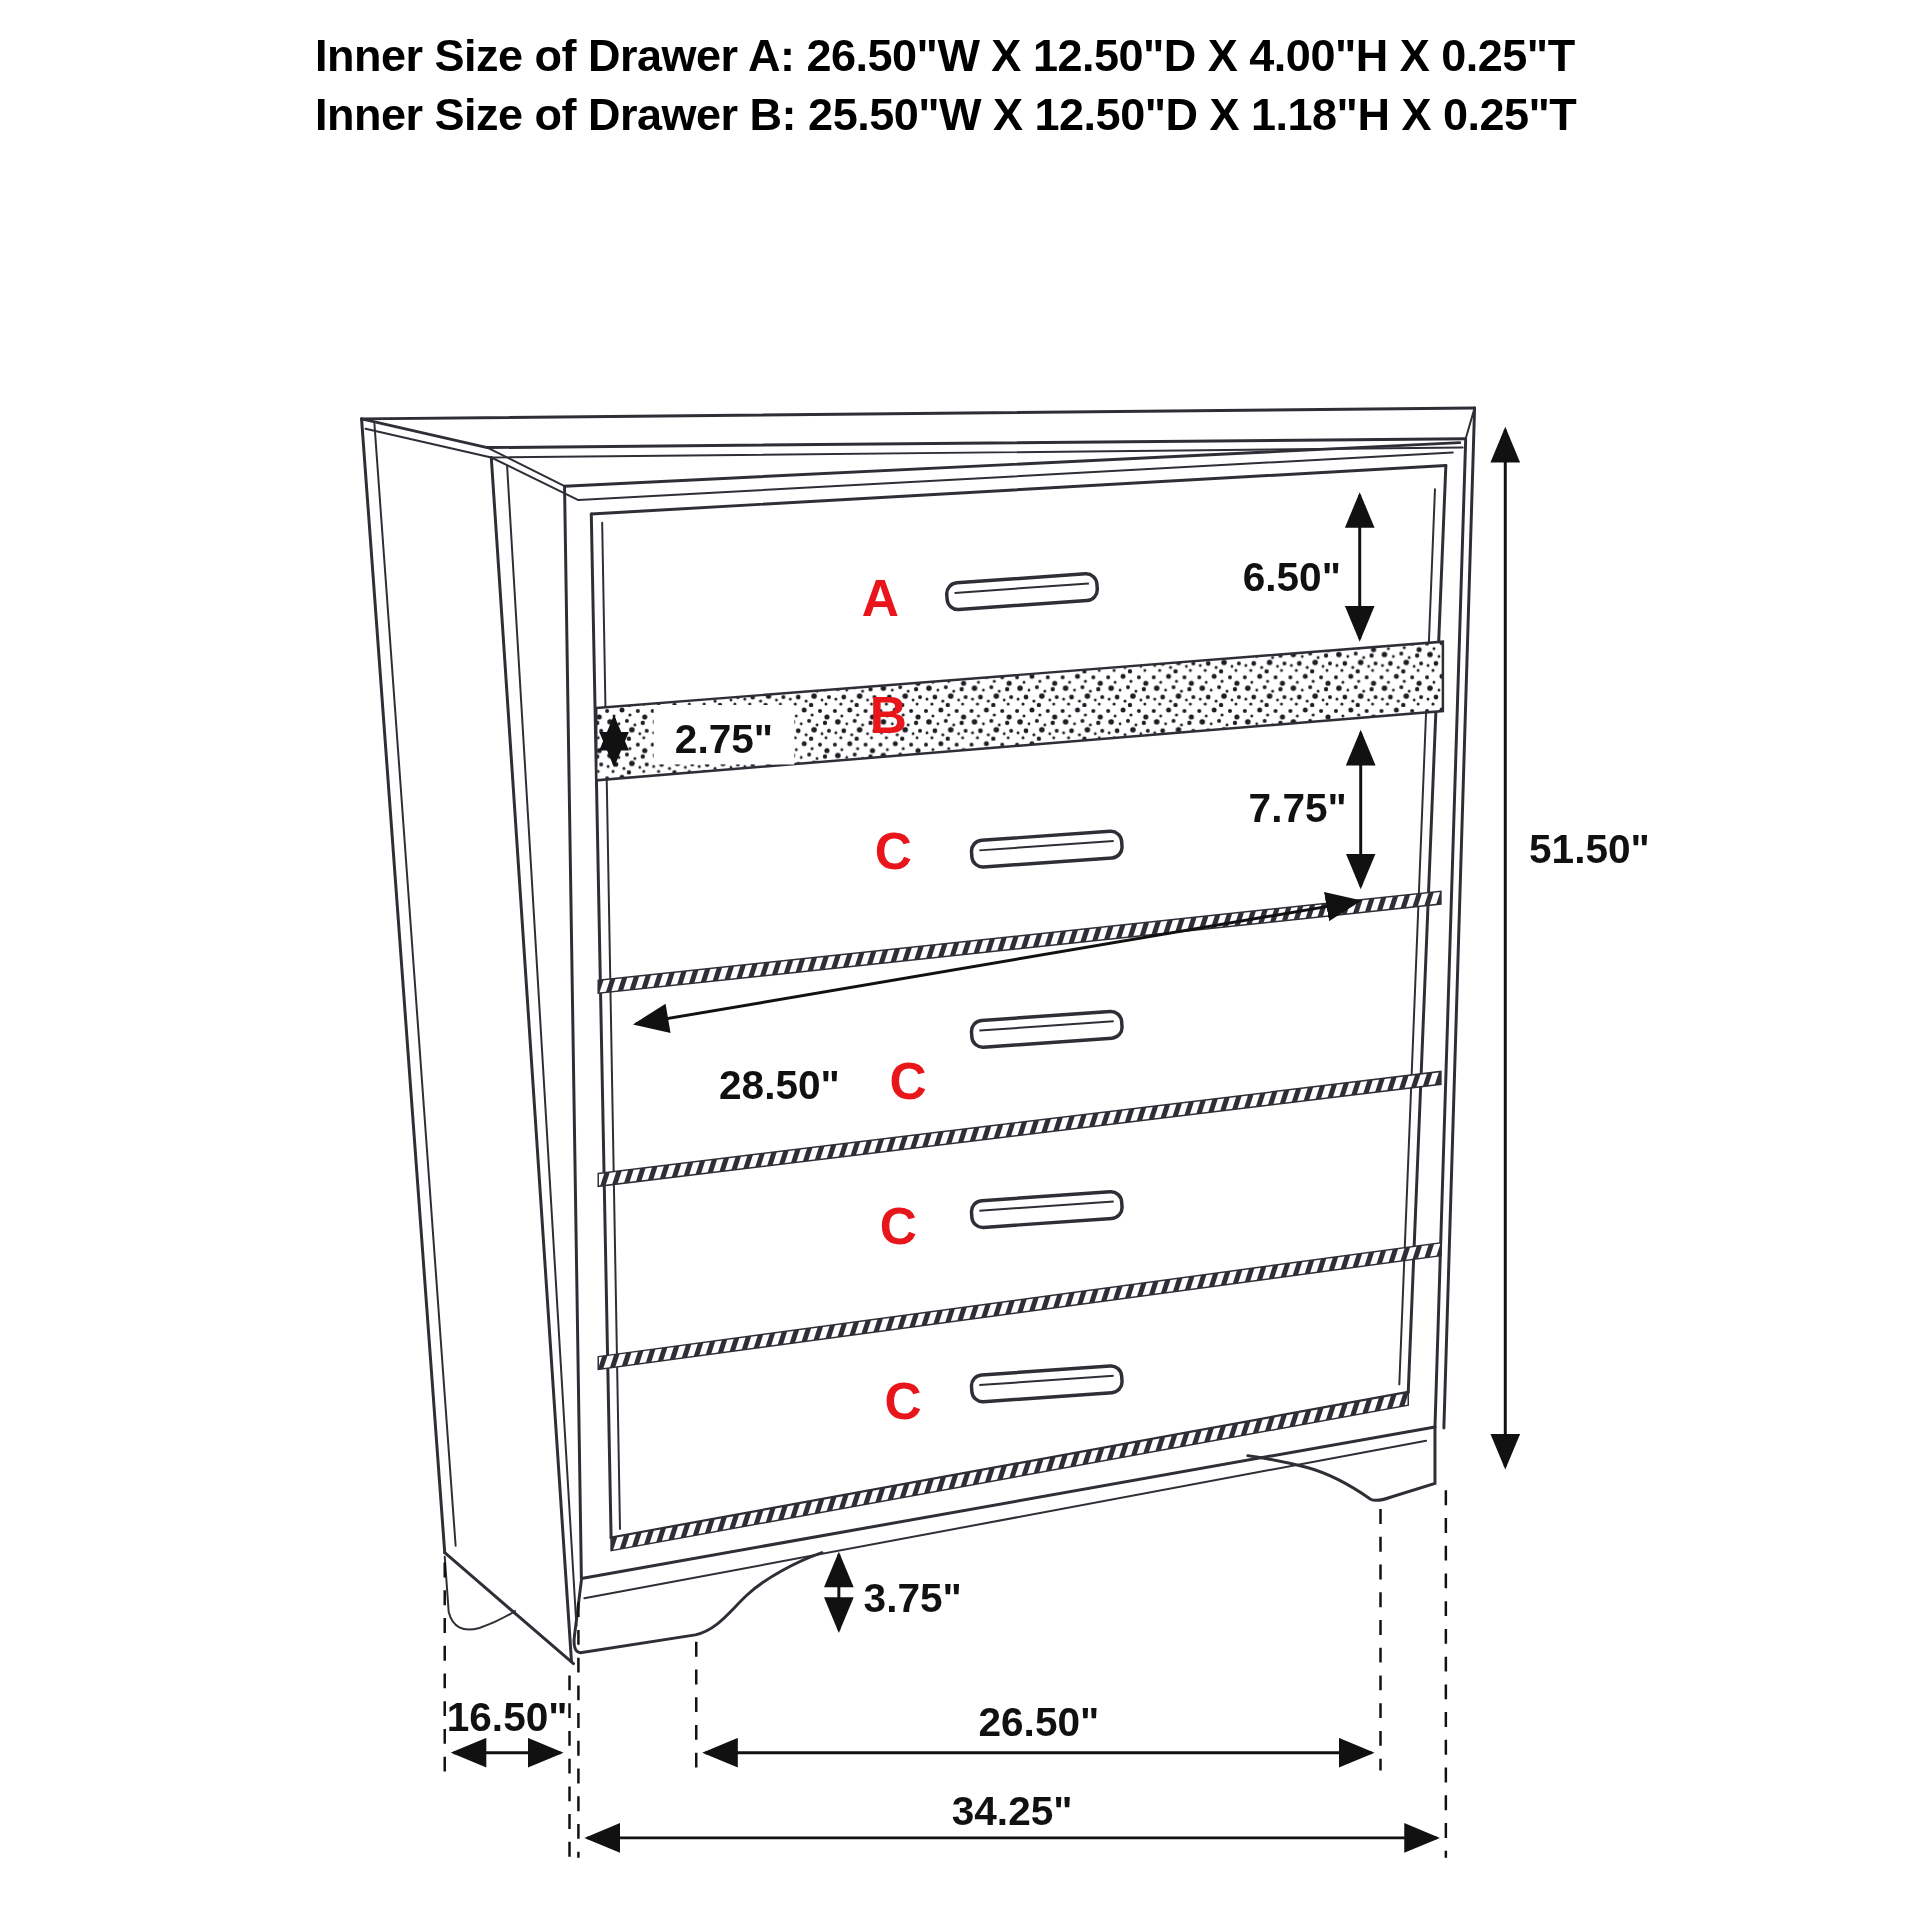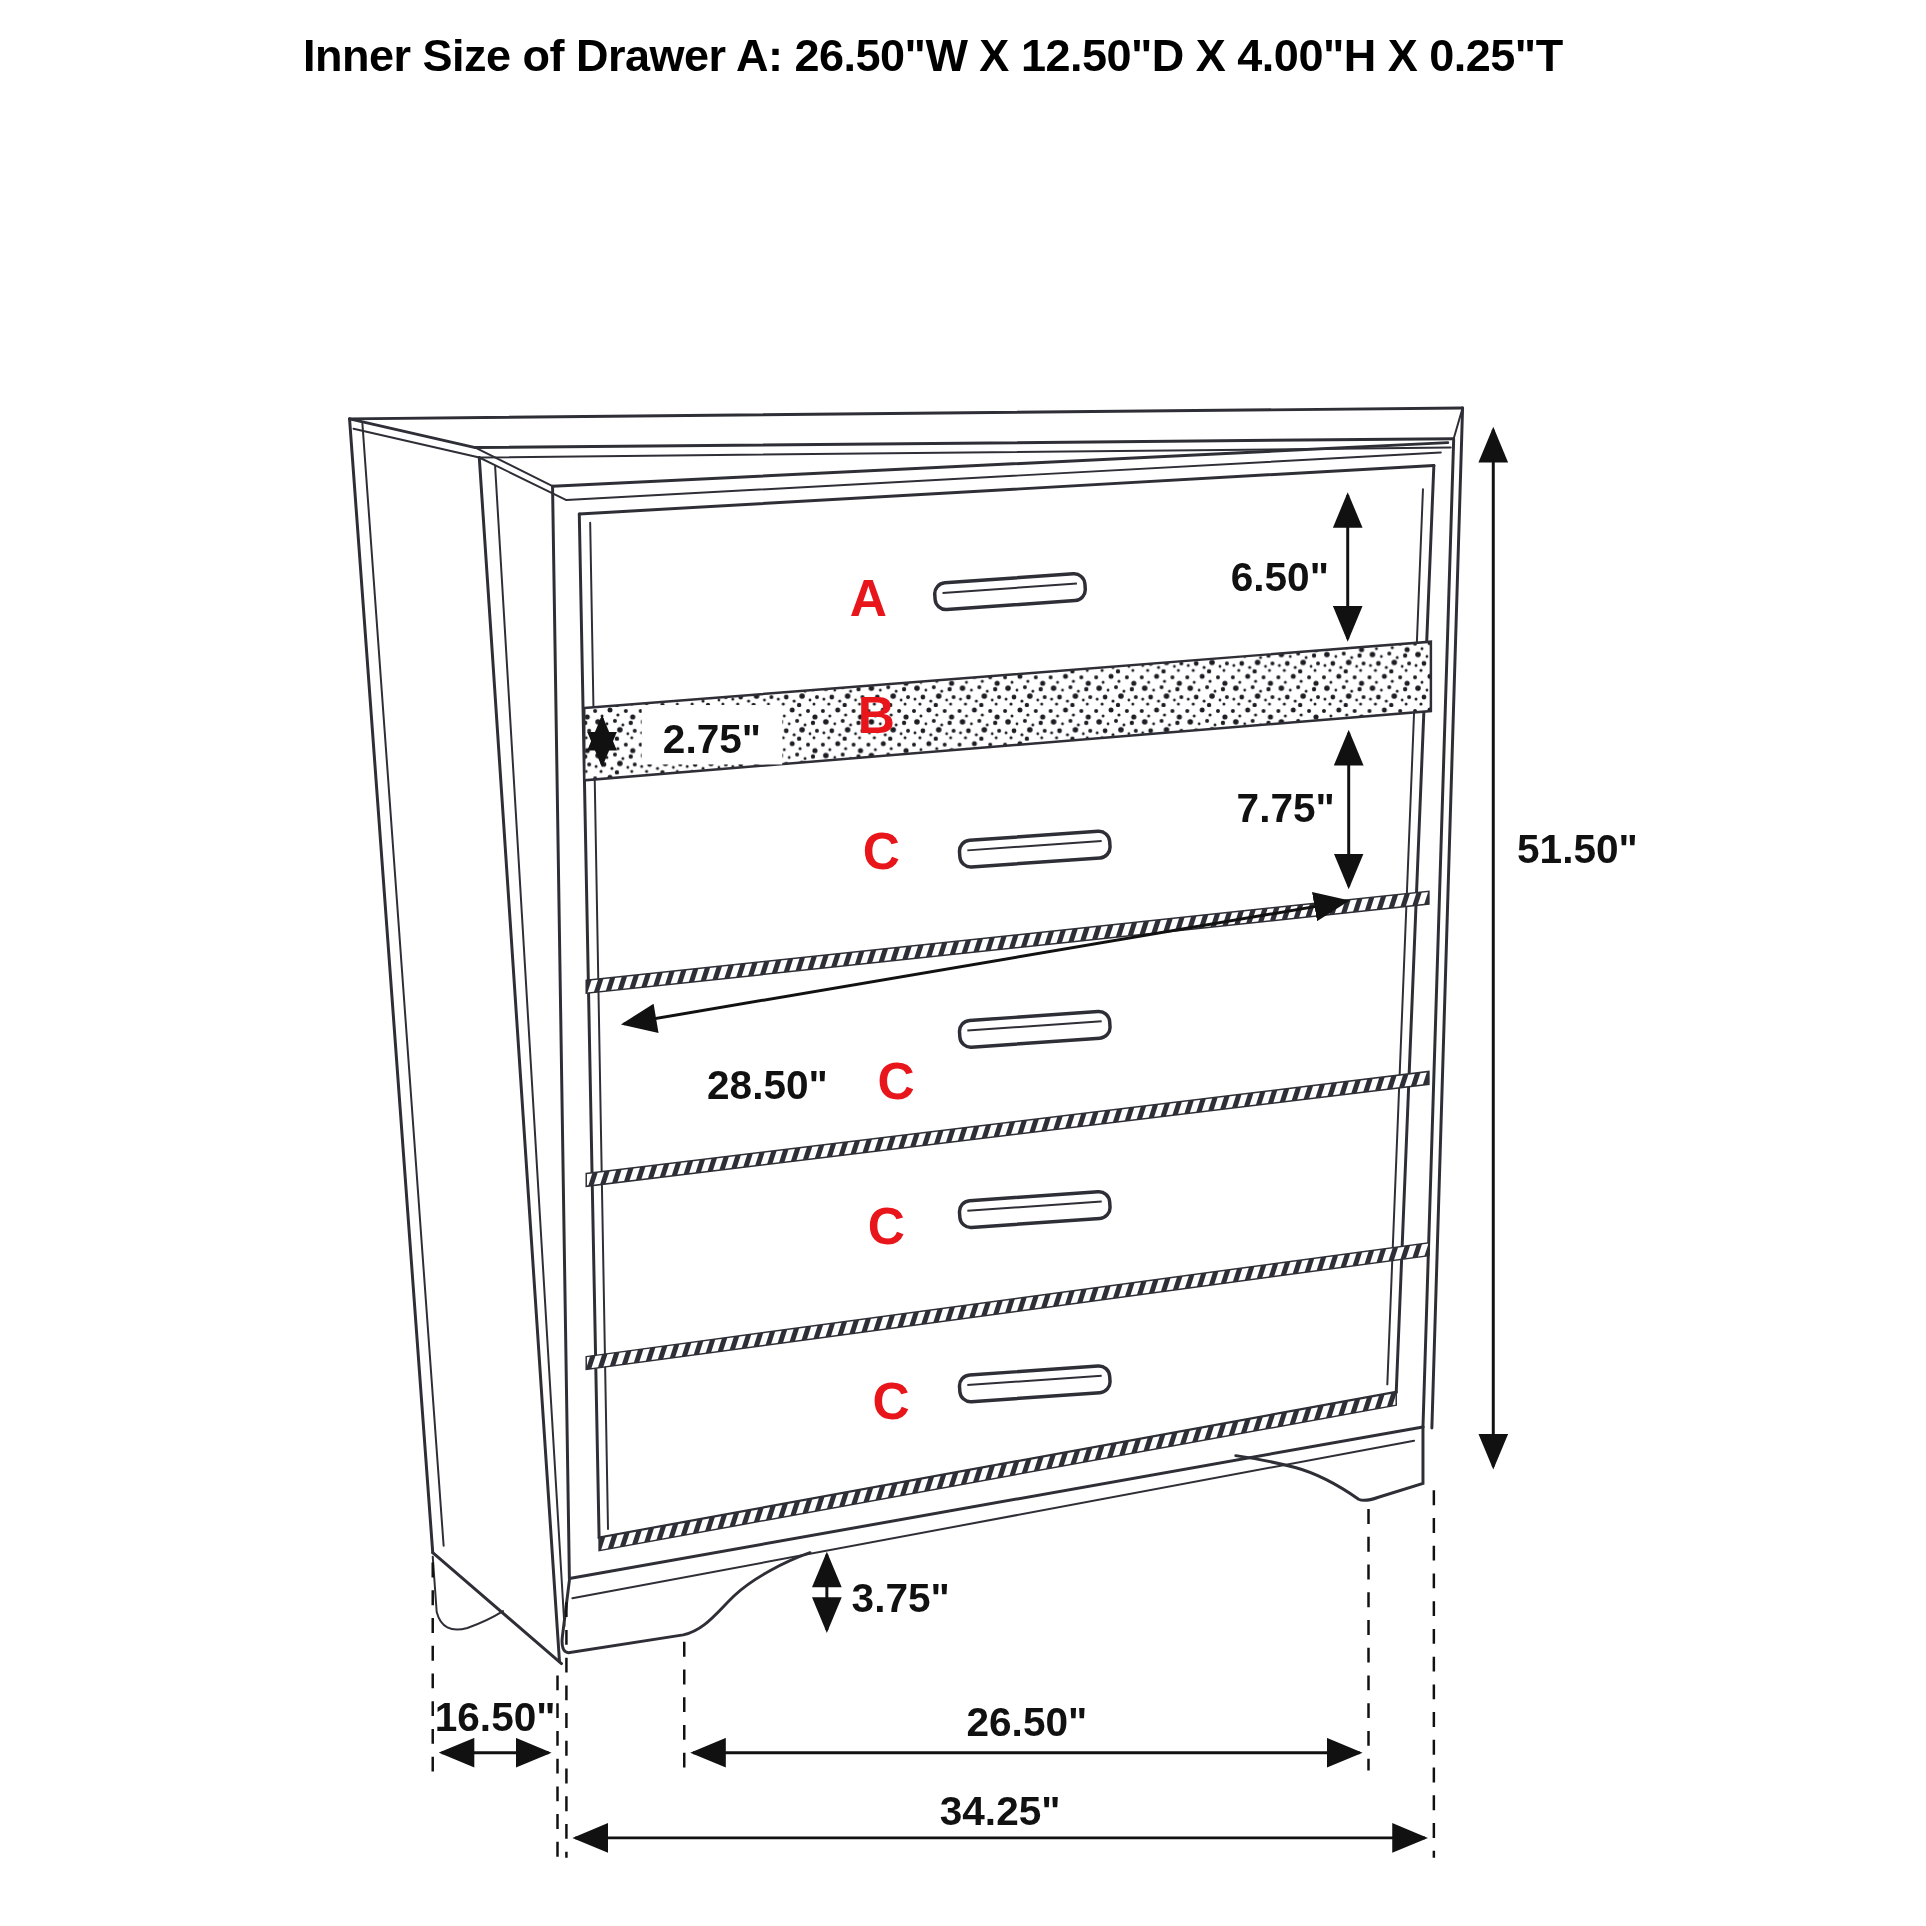--- a/index.html
+++ b/index.html
@@ -1,34 +1,35 @@
 <!DOCTYPE html>
 <html style="--line: #2e2e36; --red: #e8151b; --dim: #111111;"><head>
 <meta charset="utf-8">
 <style>
   html,body{margin:0;padding:0;background:#fff;}
   #stage{position:relative;width:1903px;height:1927px;background:#fff;overflow:hidden;
-         font-family:"Liberation Sans", sans-serif;}
+         font-family:"Liberation Sans", sans-serif;margin-left:12px;}
   #title-block{position:absolute;left:303px;top:26px;font-weight:bold;font-size:45px;
                line-height:59px;color:#000;letter-spacing:-0.5px;white-space:nowrap;}
   svg text{font-family:"Liberation Sans", sans-serif;}
   .dim-label{font-size:41px;font-weight:bold;fill:var(--dim,#111);}
   .drawer-letter{font-size:52px;font-weight:bold;fill:var(--red,#e8151b);text-anchor:middle;}
   .outline{stroke:var(--line,#2e2e36);fill:none;stroke-width:3;stroke-linecap:round;}
   .outline2{stroke:var(--line,#2e2e36);fill:none;stroke-width:2;stroke-linecap:round;}
   .dimline{stroke:#111;fill:none;stroke-width:3;}
   .dashline{stroke:#111;fill:none;stroke-width:2.5;stroke-dasharray:15 13;}
 </style>
 </head>
 <body>
 
 <div id="stage">
 
   <div id="title-block">
     <div>Inner Size of Drawer A: 26.50"W X 12.50"D X 4.00"H X 0.25"T</div>
+    <div>Inner Size of Drawer B: 25.50"W X 12.50"D X 1.18"H X 0.25"T</div>
   </div>
 
   <svg width="1927" height="1927" viewBox="0 0 1946 1946">
     <defs>
       <marker id="ah-e" markerWidth="13" markerHeight="10" refX="11" refY="5" orient="auto" markerUnits="strokeWidth">
         <path d="M0,0 L12,5 L0,10 Z" fill="#111"></path>
       </marker>
       <marker id="ah-s" markerWidth="13" markerHeight="10" refX="1" refY="5" orient="auto" markerUnits="strokeWidth">
         <path d="M12,0 L0,5 L12,10 Z" fill="#111"></path>
       </marker>

